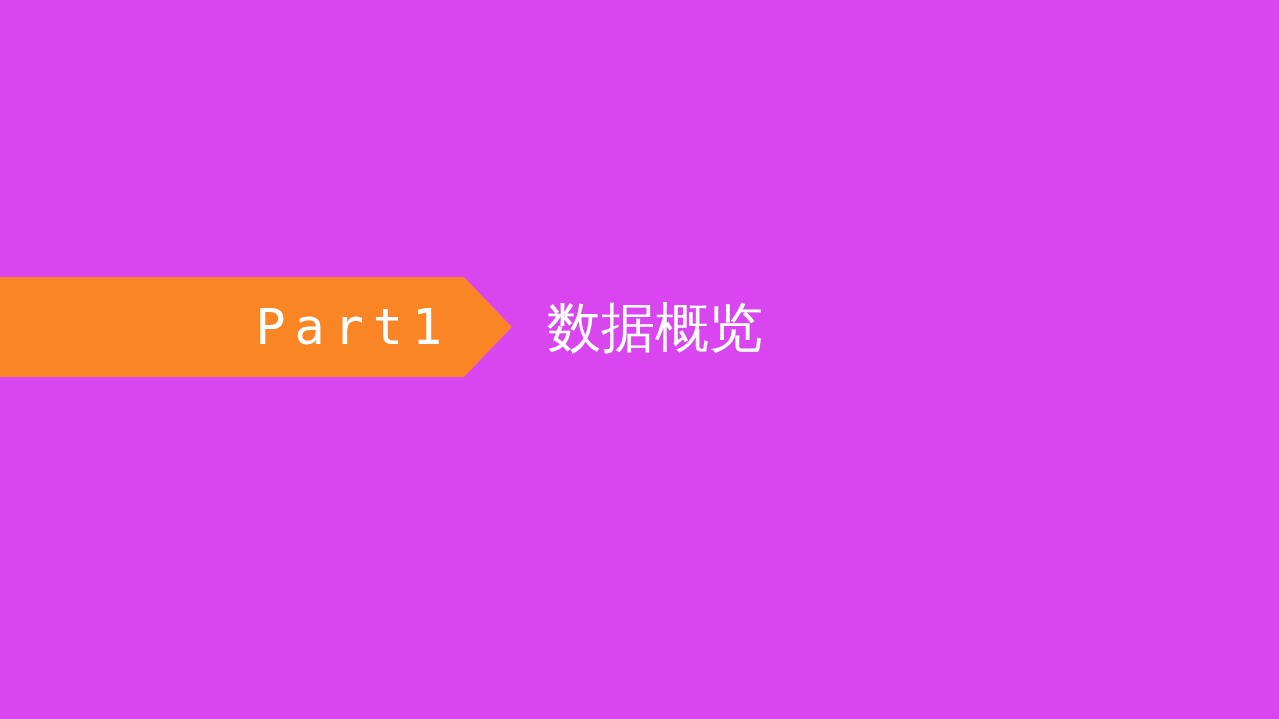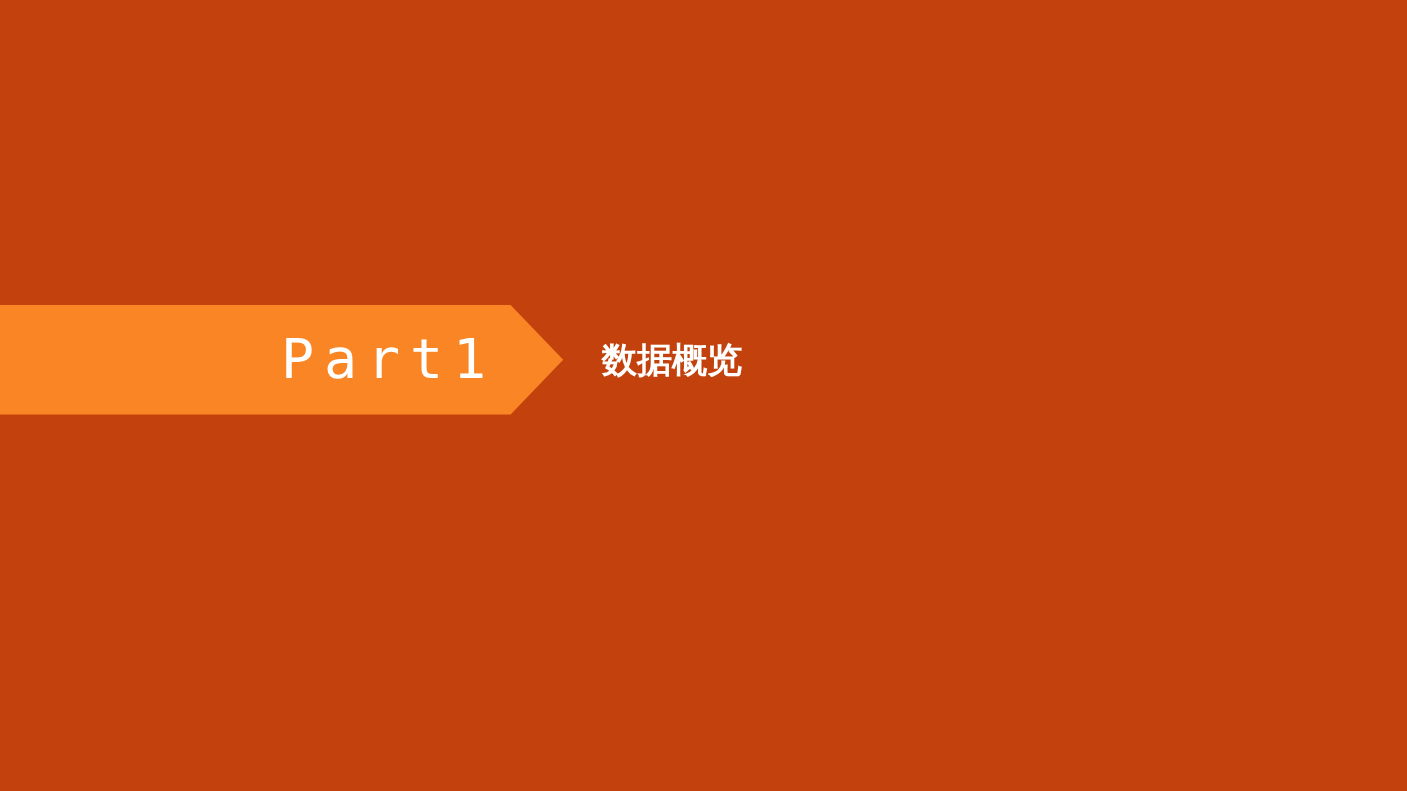--- a/index.html
+++ b/index.html
@@ -11,21 +11,21 @@
     background: #11131f;
     font-family: "Liberation Sans", sans-serif;
   }
 
   
   .slide {
     position: relative;
     width: 1279px;
     height: 719px;
     overflow: hidden;
-    background: #c2410c;
+    background: #d946ef;
   }
 
   
   .banner {
     position: absolute;
     left: 0px;
     top: 277px;
     width: 512px;
     height: 100px;
   }
@@ -66,22 +66,22 @@
     position: absolute;
     left: 547px;
     top: 300px;
     height: 56px;
     display: flex;
     align-items: center;
   }
   .section-title-text {
     color: #ffffff;
     font-family: "DejaVu Sans", "Liberation Sans", sans-serif;
-    font-size: 32px;
-    font-weight: 700;
+    font-size: 54px;
+    font-weight: 400;
     line-height: 1.1;
     letter-spacing: 0px;
     white-space: nowrap;
   }
 </style>
 </head>
 <body>
 
 <div class="slide">
 

